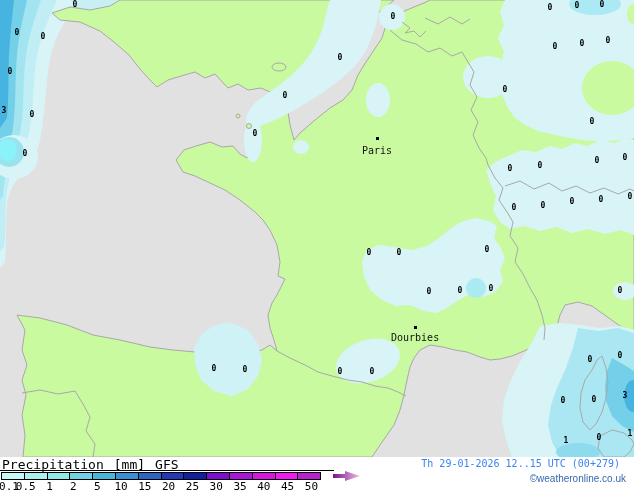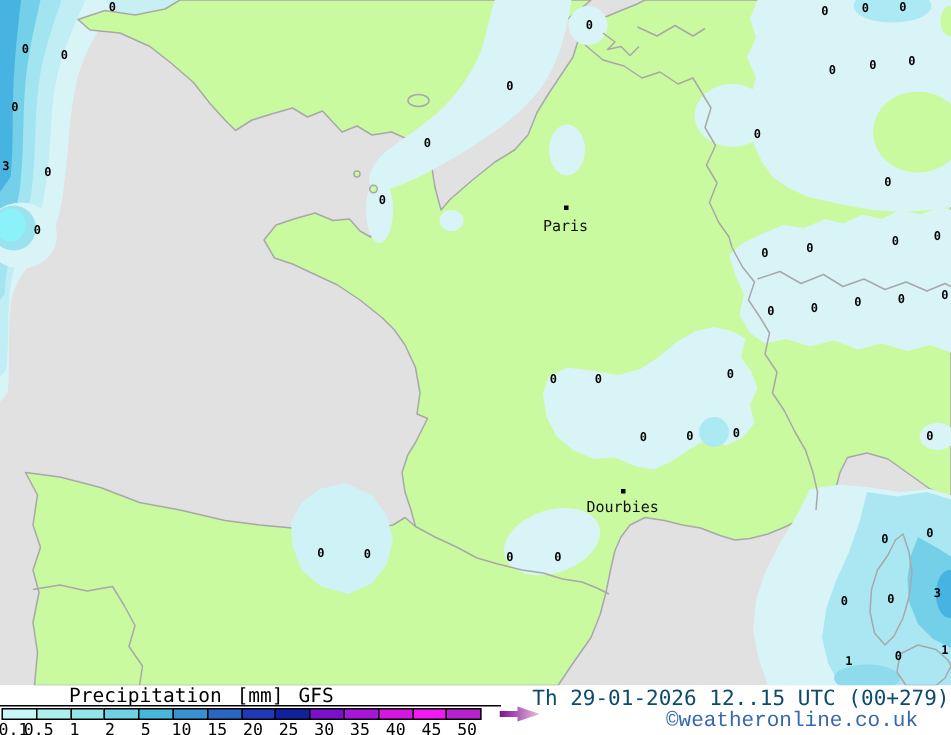--- a/index.html
+++ b/index.html
@@ -3,31 +3,31 @@
 <meta charset="utf-8">
 <style>
   html,body{margin:0;padding:0;background:#ffffff;}
   .screen{position:relative;width:634px;height:490px;background:#ffffff;overflow:hidden;
           font-family:"DejaVu Sans Mono",monospace;}
   .map-wrap{position:absolute;left:0;top:0;width:634px;height:457px;}
   .map-wrap svg{display:block;}
   svg text.val{font-family:"DejaVu Sans Mono",monospace;font-size:8px;font-weight:bold;fill:#000;}
   svg text.city{font-family:"DejaVu Sans Mono",monospace;font-size:10px;fill:#111;}
   .legend{position:absolute;left:0;top:457px;width:634px;height:33px;background:#fff;}
-  .legend-title{position:absolute;left:2px;top:0px;font-size:13px;color:#000;white-space:nowrap;margin-left:44px;}
+  .legend-title{position:absolute;left:2px;top:0px;font-size:13px;color:#000;white-space:nowrap;}
   .legend-title .seg{margin-right:10px;}
   .legend-underline{position:absolute;left:0;top:13px;width:334px;height:1px;background:#000;}
   .colorbar{position:absolute;left:2px;top:15px;height:8px;display:flex;}
   .colorbar .cell{width:23.8px;height:8px;border:1px solid #000;margin-left:-1px;box-sizing:border-box;}
   .bar-arrow{position:absolute;left:333px;top:13px;}
   .ticks{position:absolute;left:0;top:23px;width:360px;height:10px;font-size:11px;color:#000;padding-left:20px;}
   .ticks span{position:absolute;transform:translateX(-50%);white-space:nowrap;}
-  .stamp{position:absolute;right:1px;top:1px;font-size:14px;color:#0c4a6e;white-space:nowrap;}
-  .copyright{position:absolute;right:22px;top:16px;font-size:14px;
-             font-family:Liberation Mono, monospace;white-space:nowrap;}
+  .stamp{position:absolute;right:14px;top:1px;font-size:10px;color:#3b82f6;white-space:nowrap;}
+  .copyright{position:absolute;right:8px;top:16px;font-size:10px;
+             font-family:Liberation Sans, sans-serif;white-space:nowrap;}
 </style>
 </head>
 <body>
 
 <div class="screen">
 
   <div class="map-wrap">
     <svg width="634" height="457" viewBox="0 0 634 457">
       <defs>
         <linearGradient id="ag" x1="0" y1="0" x2="1" y2="0">

